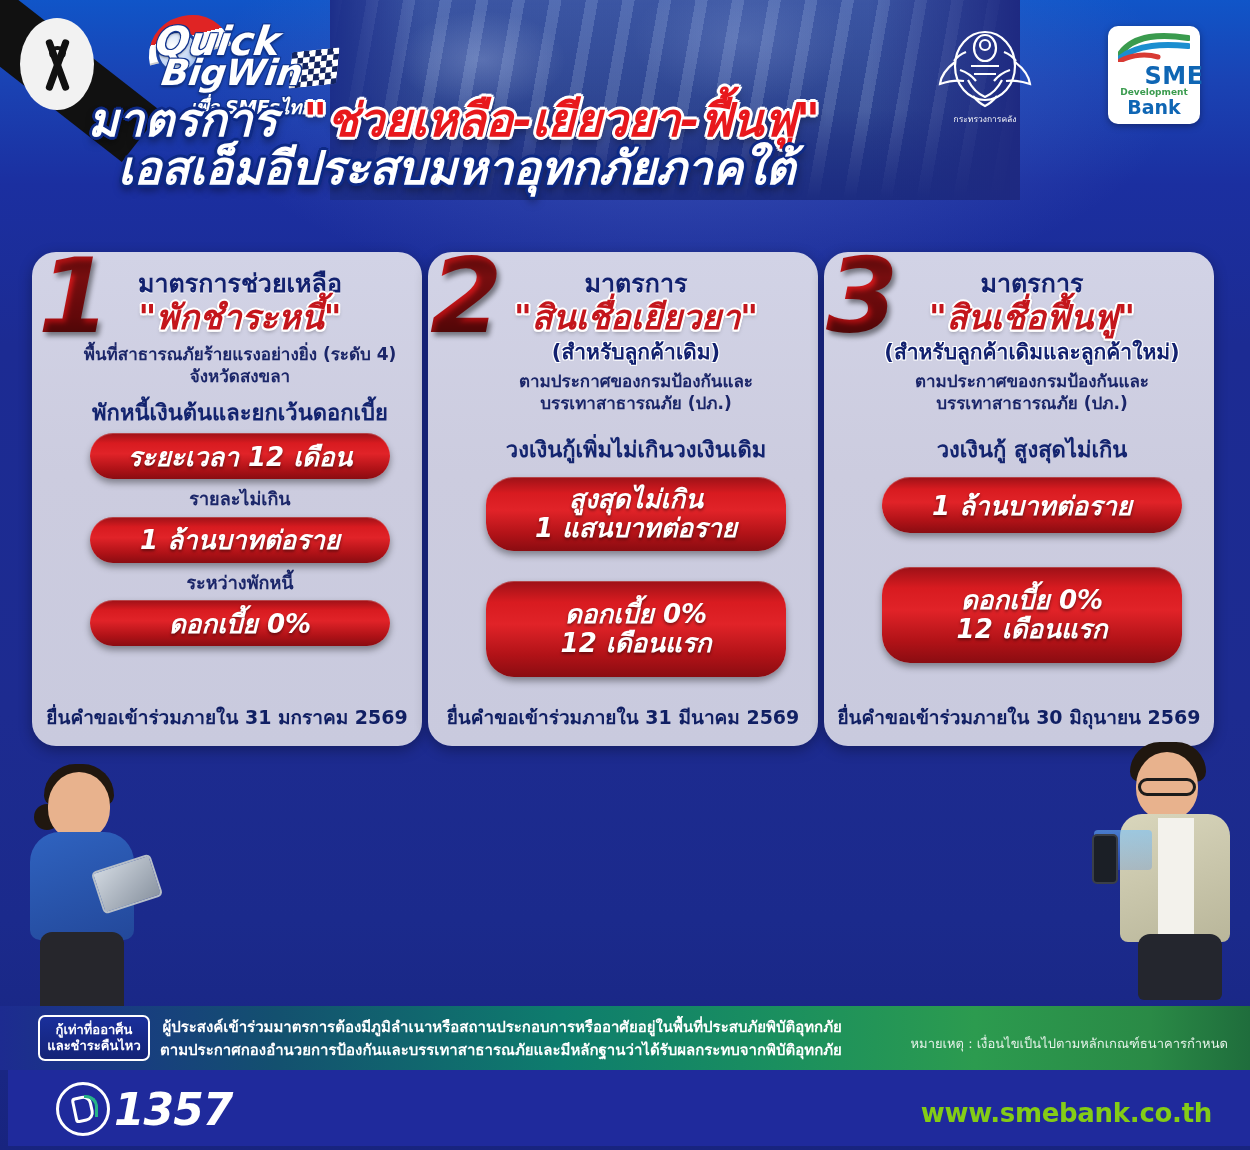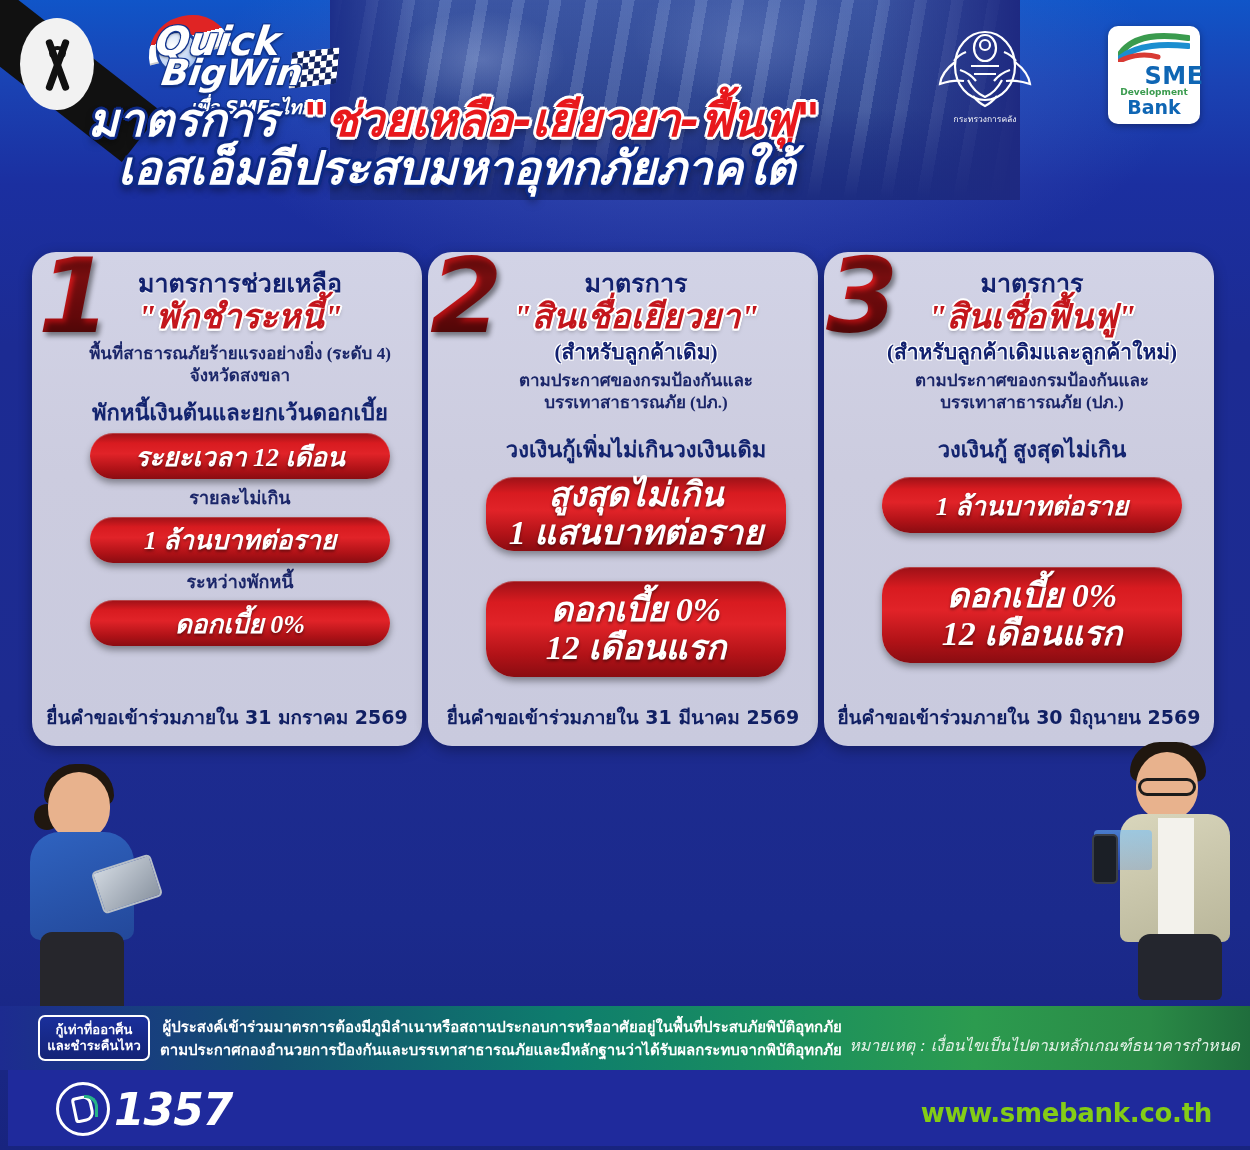--- a/index.html
+++ b/index.html
@@ -131,21 +131,21 @@
     font-size:104px; font-weight:bold; font-style:italic; line-height:1;
     background: linear-gradient(180deg,#8c0d0d 0%, #d8191c 32%, #b20f12 70%, #6e0a0a 100%);
     -webkit-background-clip:text; background-clip:text; color:transparent;
     text-shadow: 3px 4px 5px rgba(0,0,0,.45);
     letter-spacing:-4px;
   }
   .card.c1 .big-num { left:6px; }
   .card.c2 .big-num { left:2px; }
   .card.c3 .big-num { left:2px; }
 
-  .card-inner { position:absolute; left:0; top:0; width:416px; height:494px; padding:12px 16px 10px; text-align:center;font-family:Liberation Serif, serif; }
+  .card-inner { position:absolute; left:0; top:0; width:416px; height:494px; padding:12px 16px 10px; text-align:center; }
   .ttl-small {
     color:#12216f; font-size:25px; font-weight:bold; line-height:1.15; margin-top:6px;
     text-shadow: 0 1px 0 rgba(255,255,255,.8);
   }
   .ttl-big {
     font-size:34px; font-weight:bold; font-style:italic; color:#c4161c; line-height:1.2; margin-top:-2px;
     text-shadow: -1.5px -1.5px 0 #fff, 1.5px -1.5px 0 #fff, -1.5px 1.5px 0 #fff, 1.5px 1.5px 0 #fff,
                  0 -2px 0 #fff, 0 2px 0 #fff, -2px 0 0 #fff, 2px 0 0 #fff, 0 3px 4px rgba(0,0,0,.35);
   }
   .ttl-paren {
@@ -159,21 +159,21 @@
   .pill {
     margin:7px auto 0; width:300px; border-radius:28px;
     background: linear-gradient(180deg,#9d1117 0%, #d81b20 22%, #e12328 45%, #b01217 78%, #8a0c11 100%);
     box-shadow: 0 4px 7px rgba(0,0,0,.38), inset 0 1px 0 rgba(255,255,255,.22);
     color:#ffffff; font-weight:bold; font-style:italic;
     display:flex; align-items:center; justify-content:center; flex-direction:column;
     text-shadow: 0 2px 3px rgba(0,0,0,.45);
     position:relative;
   }
   .pill.one { height:46px; font-size:26px; }
-  .pill.two { height:74px; font-size:34px; line-height:1.12; padding:4px 0; }
+  .pill.two { height:74px; font-size:26px; line-height:1.12; padding:4px 0; }
   .pill .l1, .pill .l2 { white-space:nowrap; }
 
   .deadline {
     position:absolute; left:0; bottom:14px; width:390px; text-align:center;
     color:#101f63; font-size:19px; font-weight:bold;
   }
 
   
   .contact { position:absolute; left:0; top:748px; width:1250px; height:258px; }
 
@@ -195,21 +195,21 @@
     position:absolute; left:0; top:1006px; width:1250px; height:64px;
     background: linear-gradient(90deg,#1d2b90 0%, #13506f 22%, #0e7d6d 45%, #1a8f5f 62%, #2c9b4f 78%, #2a8a46 92%, #1f6d3c 100%);
   }
   .gb-badge {
     position:absolute; left:38px; top:9px; width:112px; height:46px;
     background:linear-gradient(180deg,#1a2f9b,#142377); border:2px solid #ffffff; border-radius:7px;
     display:flex; flex-direction:column; align-items:center; justify-content:center;
     color:#ffffff; font-size:13px; font-weight:bold; line-height:1.25;
   }
   .gb-text { position:absolute; left:160px; top:10px; color:#ffffff; font-size:15px; font-weight:bold; line-height:1.5;text-align:right; }
-  .gb-note { position:absolute; right:10px; top:27px; color:#e4f2e8; font-size:16px;font-style:italic; }
+  .gb-note { position:absolute; right:22px; top:27px; color:#e4f2e8; font-size:13px; }
 
   
   .footer { position:absolute; left:8px; top:1070px; width:1250px; height:76px; background:#1f2a9c; }
   .phone-pill { position:absolute; left:48px; top:12px; display:flex; align-items:center; gap:4px; }
   .phone-circle { width:54px; height:54px; border-radius:50%; border:3px solid #ffffff; display:flex; align-items:center; justify-content:center; position:relative; }
   .phone-circle .hand { width:20px; height:26px; border:3px solid #fff; border-radius:4px 9px 9px 4px; transform:rotate(-12deg); }
   .phone-circle .waves { position:absolute; right:9px; top:10px; width:14px; height:22px; border-right:3px solid #27b388; border-top:3px solid #27b388; border-radius:0 12px 0 0; }
   .phone-num { color:#ffffff; font-size:44px; font-weight:bold; letter-spacing:-1px; font-style:italic; }
   .footer-web { position:absolute; right:46px; top:28px; color:#84cc16; font-size:26px; font-weight:bold; letter-spacing:-.3px; }
 </style>

